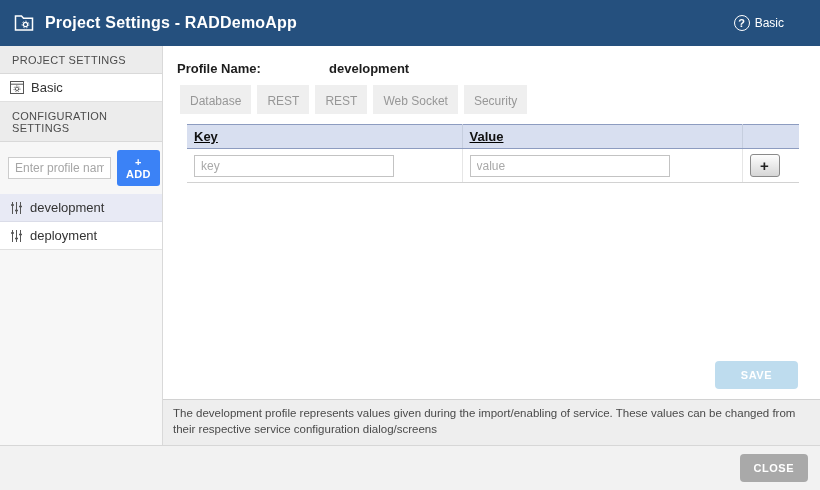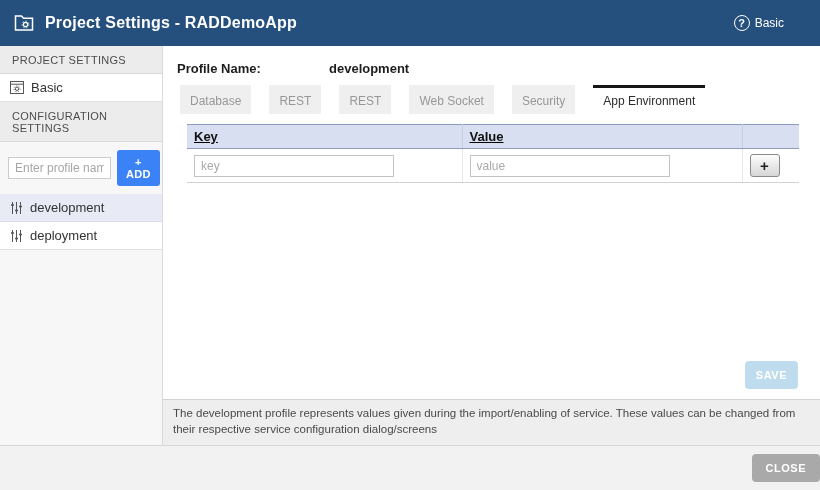--- a/index.html
+++ b/index.html
@@ -25,40 +25,40 @@
   .add-row input { width:103px; height:22px; border:1px solid #ccc; font-size:12px; padding:2px 6px; color:#333; background:#fff; }
   .add-row input::placeholder { color:#a6a6a6; }
   .add-btn { background:#3b82f6; color:#fff; border:none; border-radius:3px; font-size:11px; font-weight:bold; padding:6px 9px; cursor:pointer; letter-spacing:0.3px; }
 
   
   .main { flex:1; display:flex; flex-direction:column; background:#fff; min-width:0; }
   .profile-row { padding:15px 0 9px 14px; font-size:13px; display:flex; color:#1d1d1d; }
   .profile-label { font-weight:bold; width:152px; }
   .profile-value { font-weight:bold; }
   .tabs { margin-left:17px; display:flex; align-items:flex-end; }
-  .tab { font-size:12px; color:#979797; background:#efefef; padding:6px 10px 6px 10px; margin-right:18px; cursor:pointer; border-top:3px solid transparent; white-space:nowrap;text-align:center; }
+  .tab { font-size:12px; color:#979797; background:#efefef; padding:6px 10px 6px 10px; margin-right:6px; cursor:pointer; border-top:3px solid transparent; white-space:nowrap;text-align:center; }
   .tab.active { background:#fff; color:#2e2e2e; border-top:3px solid #161616; }
   .panel { flex:1; position:relative; background:#fff;text-decoration:underline; }
 
   table.env { border-collapse:collapse; margin:10px 20px 0 24px; width:612px; table-layout:fixed; }
   table.env col.c-key { width:275px; } table.env col.c-val { width:280px; } table.env col.c-add { width:57px; }
   table.env th { background:#d8dff0; border-top:1px solid #8d9cc0; border-bottom:1px solid #8d9cc0; border-right:1px solid #c6cede; font-size:13px; text-align:left; padding:4px 7px; color:#111; font-weight:bold; }
   table.env th:last-child { border-right:none; }
   table.env td { background:#fff; padding:5px 7px; border-bottom:1px solid #d2d2d2; border-right:1px solid #e6e6e6; }
   table.env td:last-child { border-right:none; text-align:left; }
   table.env td input { width:200px; height:22px; border:1px solid #c3c3c3; padding:2px 6px; font-size:12px; color:#444; }
   table.env td input::placeholder { color:#a9a9a9; }
   .plus-btn { width:30px; height:23px; background:linear-gradient(#fdfdfd,#d6d6d6); border:1px solid #8a8a8a; border-radius:3px; font-size:15px; font-weight:bold; color:#222; line-height:1; cursor:pointer; }
 
-  .save-btn { position:absolute; right:22px; bottom:10px; background:#bedcee; color:#fff; border:none; border-radius:4px; font-size:11px; font-weight:bold; padding:8px 11px; letter-spacing:0.5px; }
+  .save-btn { position:absolute; right:22px; bottom:10px; background:#bedcee; color:#fff; border:none; border-radius:4px; font-size:11px; font-weight:bold; padding:8px 26px; letter-spacing:0.5px; }
 
   .footer-note { background:#eeeeee; border-top:1px solid #d2d2d2; padding:5px 10px 8px 10px; font-size:11.5px; color:#4a4a4a; line-height:1.4; }
 
   
-  .bottom-bar { height:45px; flex:0 0 45px; background:#f2f2f2; border-top:1px solid #d7d7d7; display:flex; align-items:center; justify-content:flex-end; padding-right:0; }
+  .bottom-bar { height:45px; flex:0 0 45px; background:#f2f2f2; border-top:1px solid #d7d7d7; display:flex; align-items:center; justify-content:flex-end; padding-right:12px; }
   .close-btn { background:#a9a9a9; color:#fff; border:none; border-radius:4px; font-size:11px; font-weight:bold; padding:8px 14px; letter-spacing:0.5px; cursor:pointer; }
 </style>
 </head>
 <body>
 
 <div class="dialog">
 
   <div class="hdr">
     <span style="display:flex;">
       <svg width="22" height="18" viewBox="0 0 22 18" fill="none" stroke="#ffffff">
@@ -127,21 +127,20 @@
         <span class="profile-label">Profile Name:</span>
         <span class="profile-value">development</span>
       </div>
 
       <div class="tabs">
         <span class="tab">Database</span>
         <span class="tab">REST</span>
         <span class="tab">REST</span>
         <span class="tab">Web Socket</span>
         <span class="tab">Security</span>
-        <span class="tab active">App Environment</span>
       </div>
 
       <div class="panel">
         <table class="env">
           <colgroup>
               <col class="c-key">
               <col class="c-val">
               <col class="c-add">
             </colgroup>
           <thead>

